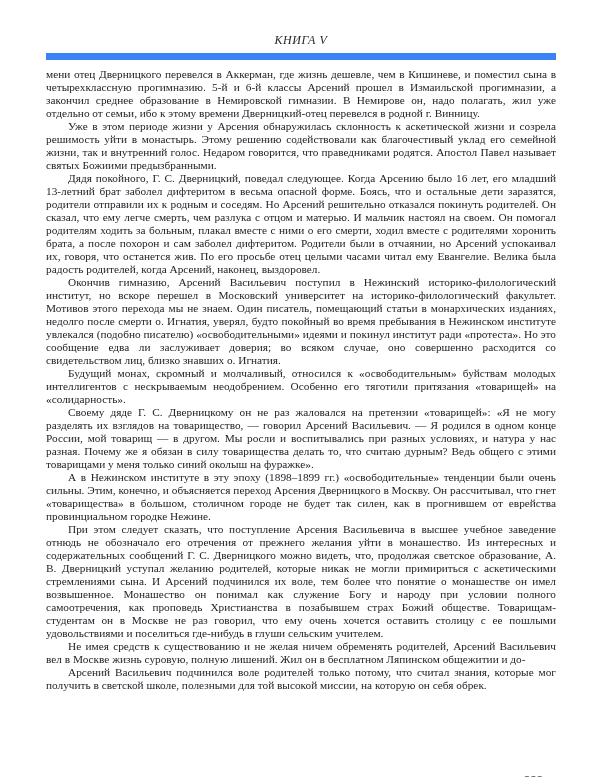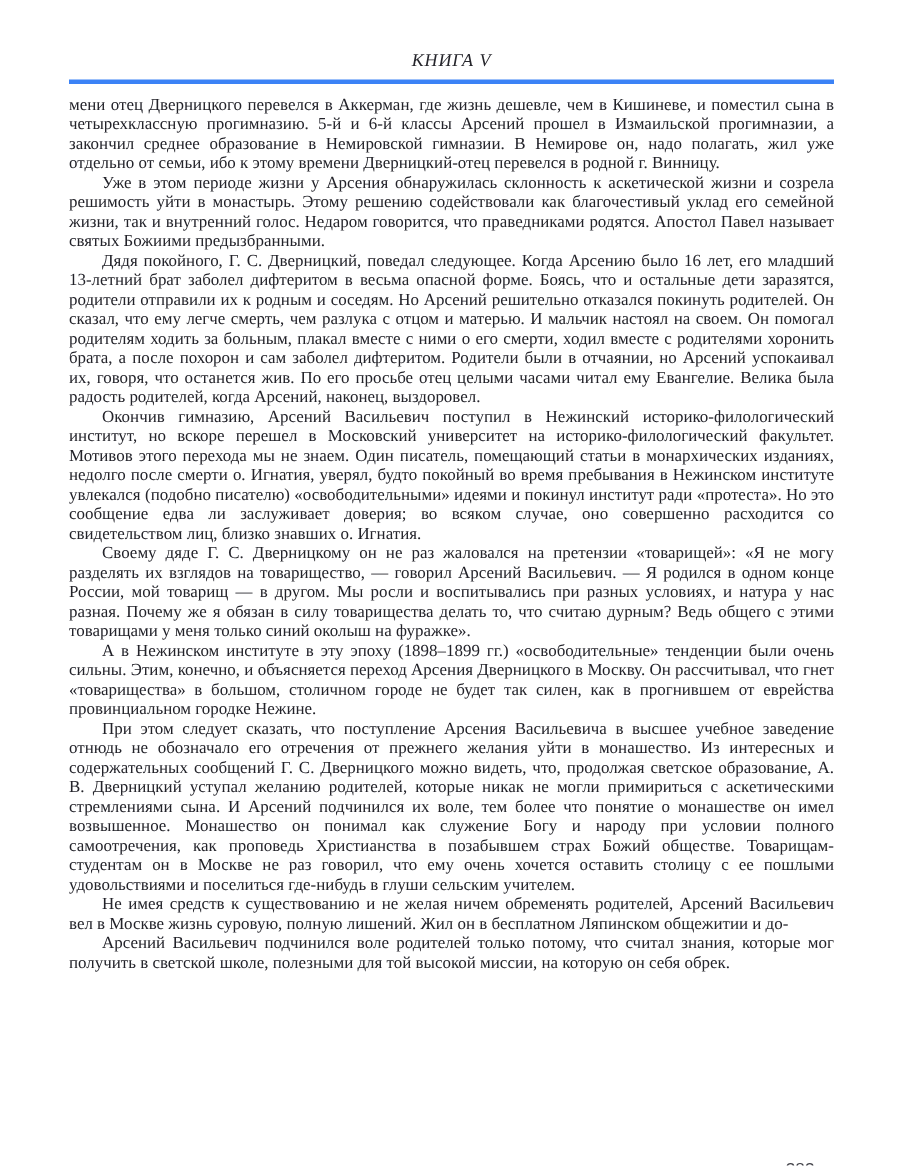--- a/index.html
+++ b/index.html
@@ -21,21 +21,21 @@
     top: 0;
     width: 510px;
   }
   .running-head {
     margin-top: 33px;
     text-align: center;
     font-style: italic;
     font-size: 12px;
     letter-spacing: 0.6px;
     padding-bottom: 5px;
-    border-bottom: 3px solid #3b82f6;
+    border-bottom: 7px solid #3b82f6;
     color: #26262c;
   }
   .body-text {
     margin-top: 8px;
   }
   .body-text p {
     margin: 0;
     font-size: 11.3px;
     line-height: 13px;
     text-align: justify;
@@ -62,20 +62,21 @@
 
 <div class="page">
 
   <div class="running-head">КНИГА V</div>
 
   <div class="body-text">
     <p class="continuation">мени отец Дверницкого перевелся в Аккерман, где жизнь дешевле, чем в Кишиневе, и поместил сына в четырехклассную прогимназию. 5-й и 6-й классы Арсений прошел в Измаильской прогимназии, а закончил среднее образование в Немировской гимназии. В Немирове он, надо полагать, жил уже отдельно от семьи, ибо к этому времени Дверницкий-отец перевелся в родной г. Винницу.</p>
     <p class="indented">Уже в этом периоде жизни у Арсения обнаружилась склонность к аскетической жизни и созрела решимость уйти в монастырь. Этому решению содействовали как благочестивый уклад его семейной жизни, так и внутренний голос. Недаром говорится, что праведниками родятся. Апостол Павел называет святых Божиими предызбранными.</p>
     <p class="indented">Дядя покойного, Г. С. Дверницкий, поведал следующее. Когда Арсению было 16 лет, его младший 13-летний брат заболел дифтеритом в весьма опасной форме. Боясь, что и остальные дети заразятся, родители отправили их к родным и соседям. Но Арсений решительно отказался покинуть родителей. Он сказал, что ему легче смерть, чем разлука с отцом и матерью. И мальчик настоял на своем. Он помогал родителям ходить за больным, плакал вместе с ними о его смерти, ходил вместе с родителями хоронить брата, а после похорон и сам заболел дифтеритом. Родители были в отчаянии, но Арсений успокаивал их, говоря, что останется жив. По его просьбе отец целыми часами читал ему Евангелие. Велика была радость родителей, когда Арсений, наконец, выздоровел.</p>
     <p class="indented">Окончив гимназию, Арсений Васильевич поступил в Нежинский историко-филологический институт, но вскоре перешел в Московский университет на историко-филологический факультет. Мотивов этого перехода мы не знаем. Один писатель, помещающий статьи в монархических изданиях, недолго после смерти о. Игнатия, уверял, будто покойный во время пребывания в Нежинском институте увлекался (подобно писателю) «освободительными» идеями и покинул институт ради «протеста». Но это сообщение едва ли заслуживает доверия; во всяком случае, оно совершенно расходится со свидетельством лиц, близко знавших о. Игнатия.</p>
+    <p class="indented">Будущий монах, скромный и молчаливый, относился к «освободительным» буйствам молодых интеллигентов с нескрываемым неодобрением. Особенно его тяготили притязания «товарищей» на «солидарность».</p>
     <p class="indented">Своему дяде Г. С. Дверницкому он не раз жаловался на претензии «товарищей»: «Я не могу разделять их взглядов на товарищество, — говорил Арсений Васильевич. — Я родился в одном конце России, мой товарищ — в другом. Мы росли и воспитывались при разных условиях, и натура у нас разная. Почему же я обязан в силу товарищества делать то, что считаю дурным? Ведь общего с этими товарищами у меня только синий околыш на фуражке».</p>
     <p class="indented">А в Нежинском институте в эту эпоху (1898–1899 гг.) «освободительные» тенденции были очень сильны. Этим, конечно, и объясняется переход Арсения Дверницкого в Москву. Он рассчитывал, что гнет «товарищества» в большом, столичном городе не будет так силен, как в прогнившем от еврейства провинциальном городке Нежине.</p>
     <p class="indented">При этом следует сказать, что поступление Арсения Васильевича в высшее учебное заведение отнюдь не обозначало его отречения от прежнего желания уйти в монашество. Из интересных и содержательных сообщений Г. С. Дверницкого можно видеть, что, продолжая светское образование, А. В. Дверницкий уступал желанию родителей, которые никак не могли примириться с аскетическими стремлениями сына. И Арсений подчинился их воле, тем более что понятие о монашестве он имел возвышенное. Монашество он понимал как служение Богу и народу при условии полного самоотречения, как проповедь Христианства в позабывшем страх Божий обществе. Товарищам-студентам он в Москве не раз говорил, что ему очень хочется оставить столицу с ее пошлыми удовольствиями и поселиться где-нибудь в глуши сельским учителем.</p>
     <p class="indented">Не имея средств к существованию и не желая ничем обременять родителей, Арсений Васильевич вел в Москве жизнь суровую, полную лишений. Жил он в бесплатном Ляпинском общежитии и до-</p>
     <p class="indented">Арсений Васильевич подчинился воле родителей только потому, что считал знания, которые мог получить в светской школе, полезными для той высокой миссии, на которую он себя обрек.</p>
   </div>
 
 </div>
 
 <div class="folio">383</div>

